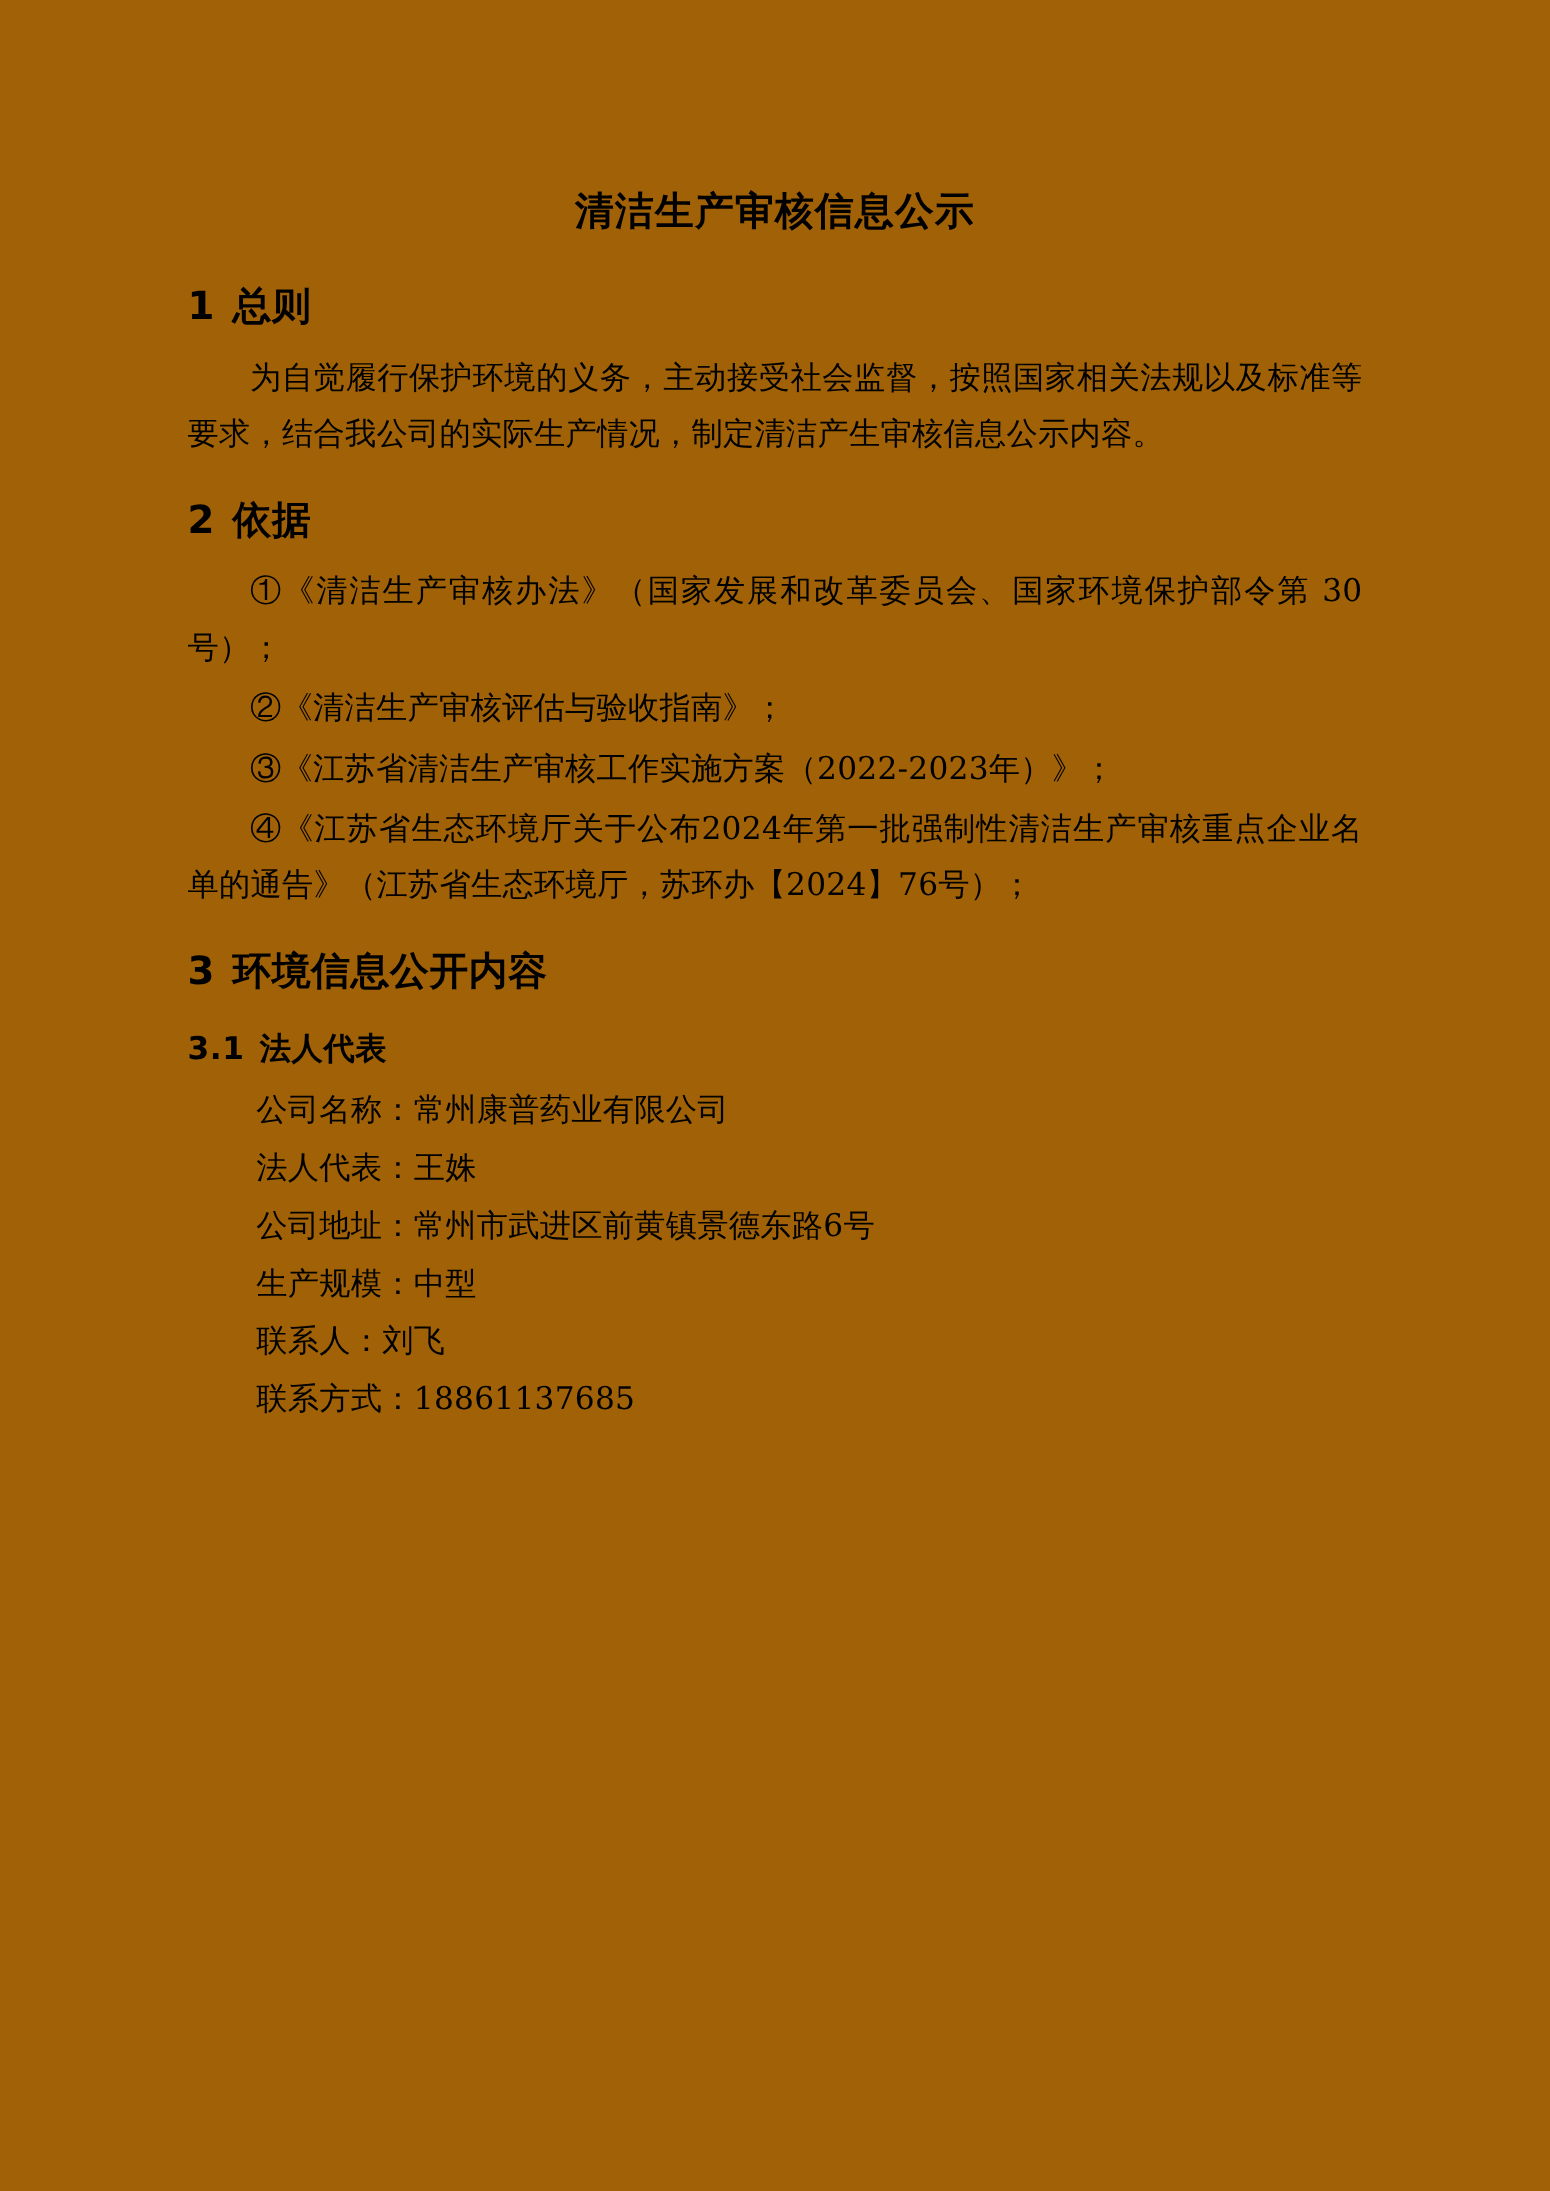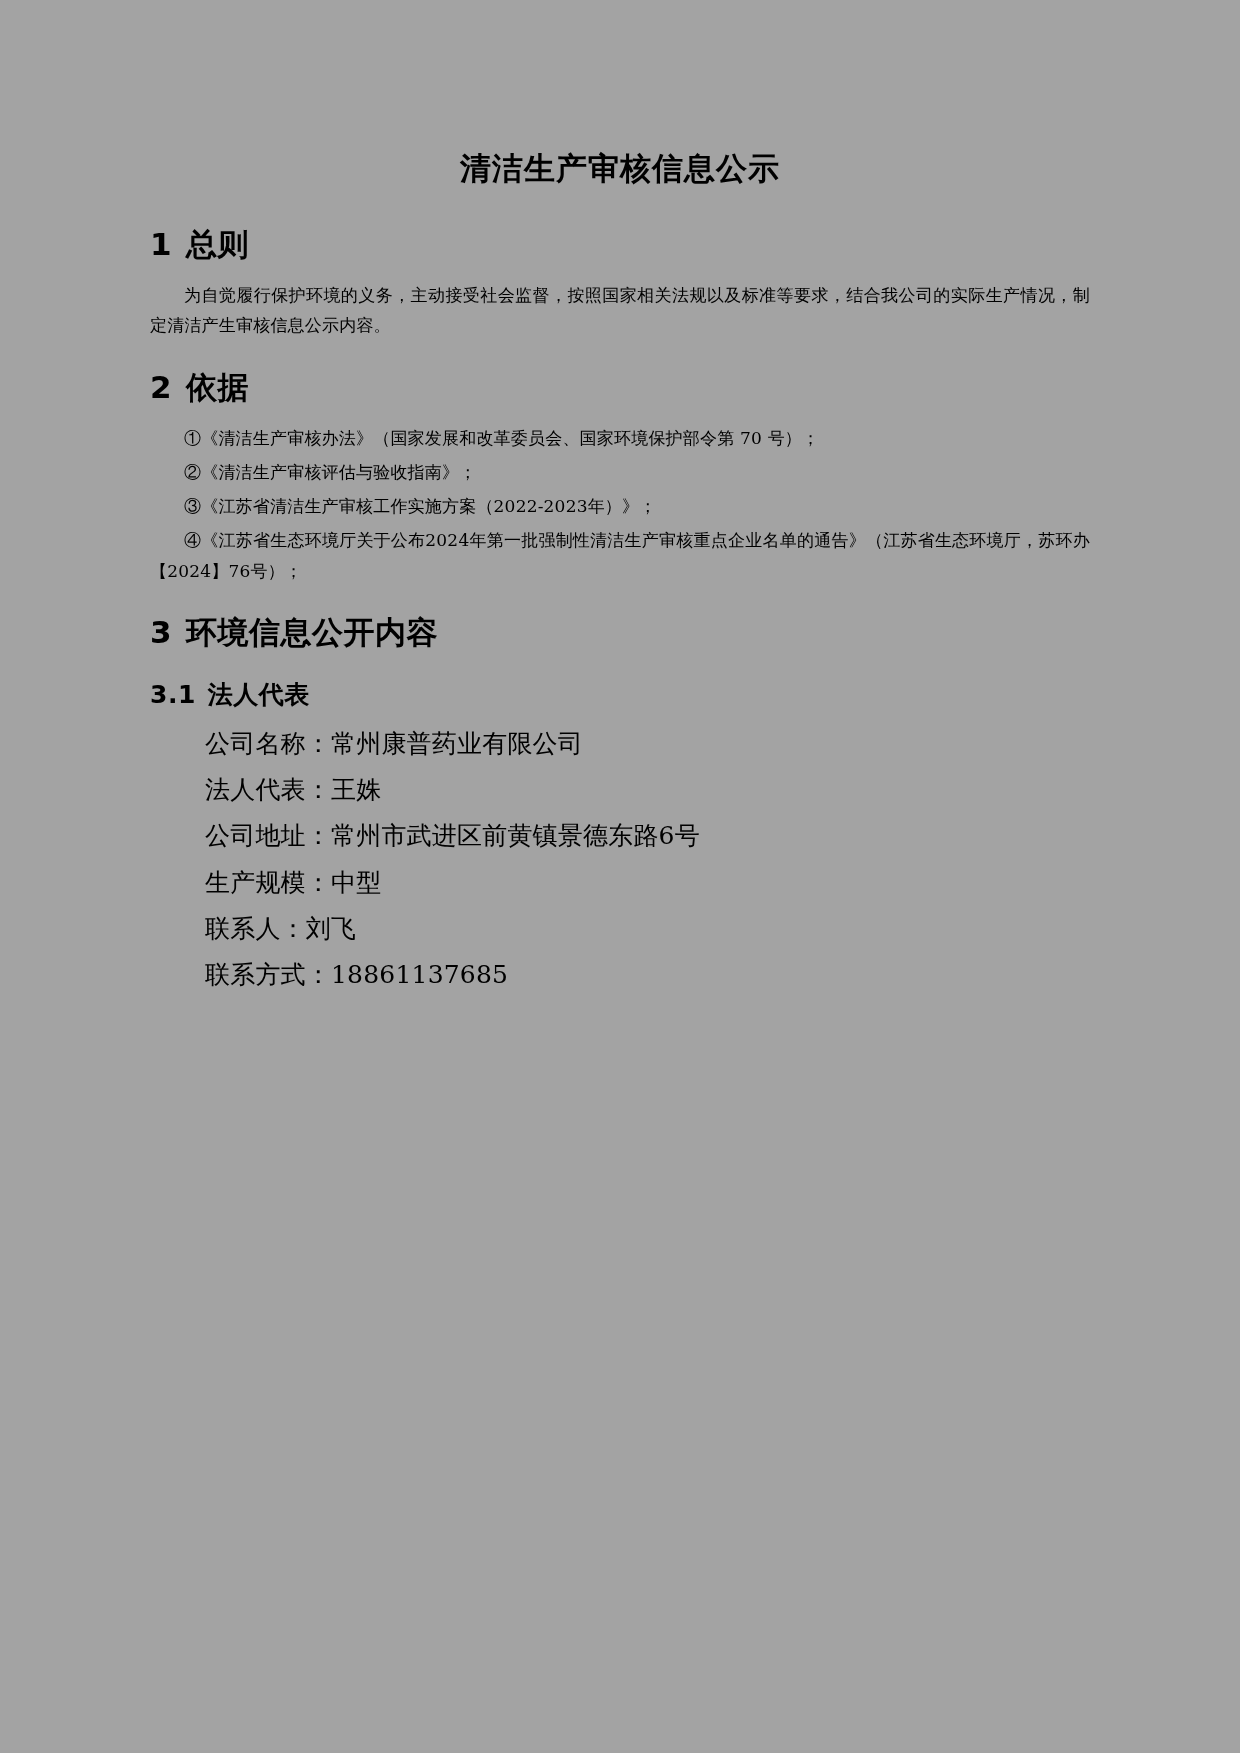--- a/index.html
+++ b/index.html
@@ -4,21 +4,21 @@
 <style>
   html, body {
     margin: 0;
     padding: 0;
     background: #ffffff;
   }
   .page {
     width: 1240px;
     height: 1753px;
     box-sizing: border-box;
-    background: #a3a3a3;
+    background: #a16207;
     position: relative;
     padding: 120px 150px 0 150px;
     font-family: "DejaVu Serif", "Liberation Serif", serif;
     color: #000000;
   }
   .doc-title {
     text-align: center;
     font-family: "DejaVu Sans", "Liberation Sans", sans-serif;
     font-weight: bold;
     font-size: 31px;
@@ -40,21 +40,21 @@
     font-weight: bold;
     font-size: 25px;
     margin: 24px 0 10px 0;
     letter-spacing: 0.5px;
   }
   .h2 .num {
     margin-right: 12px;
     margin-top: 48px;
   }
   p.body-text {
-    font-size: 17px;
+    font-size: 25px;
     line-height: 1.78;
     margin: 0 0 4px 0;
     text-indent: 2em;
     text-align: justify;
     letter-spacing: 0.2px;
   }
   .info-list {
     margin: 2px 0 0 0;
     padding: 0;
     list-style: none;
@@ -74,21 +74,21 @@
   <h1 class="doc-title">清洁生产审核信息公示</h1>
 
   <div class="h1">
     <span class="num">1</span><span>总则</span>
   </div>
   <p class="body-text">为自觉履行保护环境的义务，主动接受社会监督，按照国家相关法规以及标准等要求，结合我公司的实际生产情况，制定清洁产生审核信息公示内容。</p>
 
   <div class="h1">
     <span class="num">2</span><span>依据</span>
   </div>
-  <p class="body-text">①《清洁生产审核办法》（国家发展和改革委员会、国家环境保护部令第 70 号）；</p>
+  <p class="body-text">①《清洁生产审核办法》（国家发展和改革委员会、国家环境保护部令第 30 号）；</p>
   <p class="body-text">②《清洁生产审核评估与验收指南》；</p>
   <p class="body-text">③《江苏省清洁生产审核工作实施方案（2022-2023年）》；</p>
   <p class="body-text">④《江苏省生态环境厅关于公布2024年第一批强制性清洁生产审核重点企业名单的通告》（江苏省生态环境厅，苏环办【2024】76号）；</p>
 
   <div class="h1">
     <span class="num">3</span><span>环境信息公开内容</span>
   </div>
 
   <div class="h2">
     <span class="num">3.1</span><span>法人代表</span>

